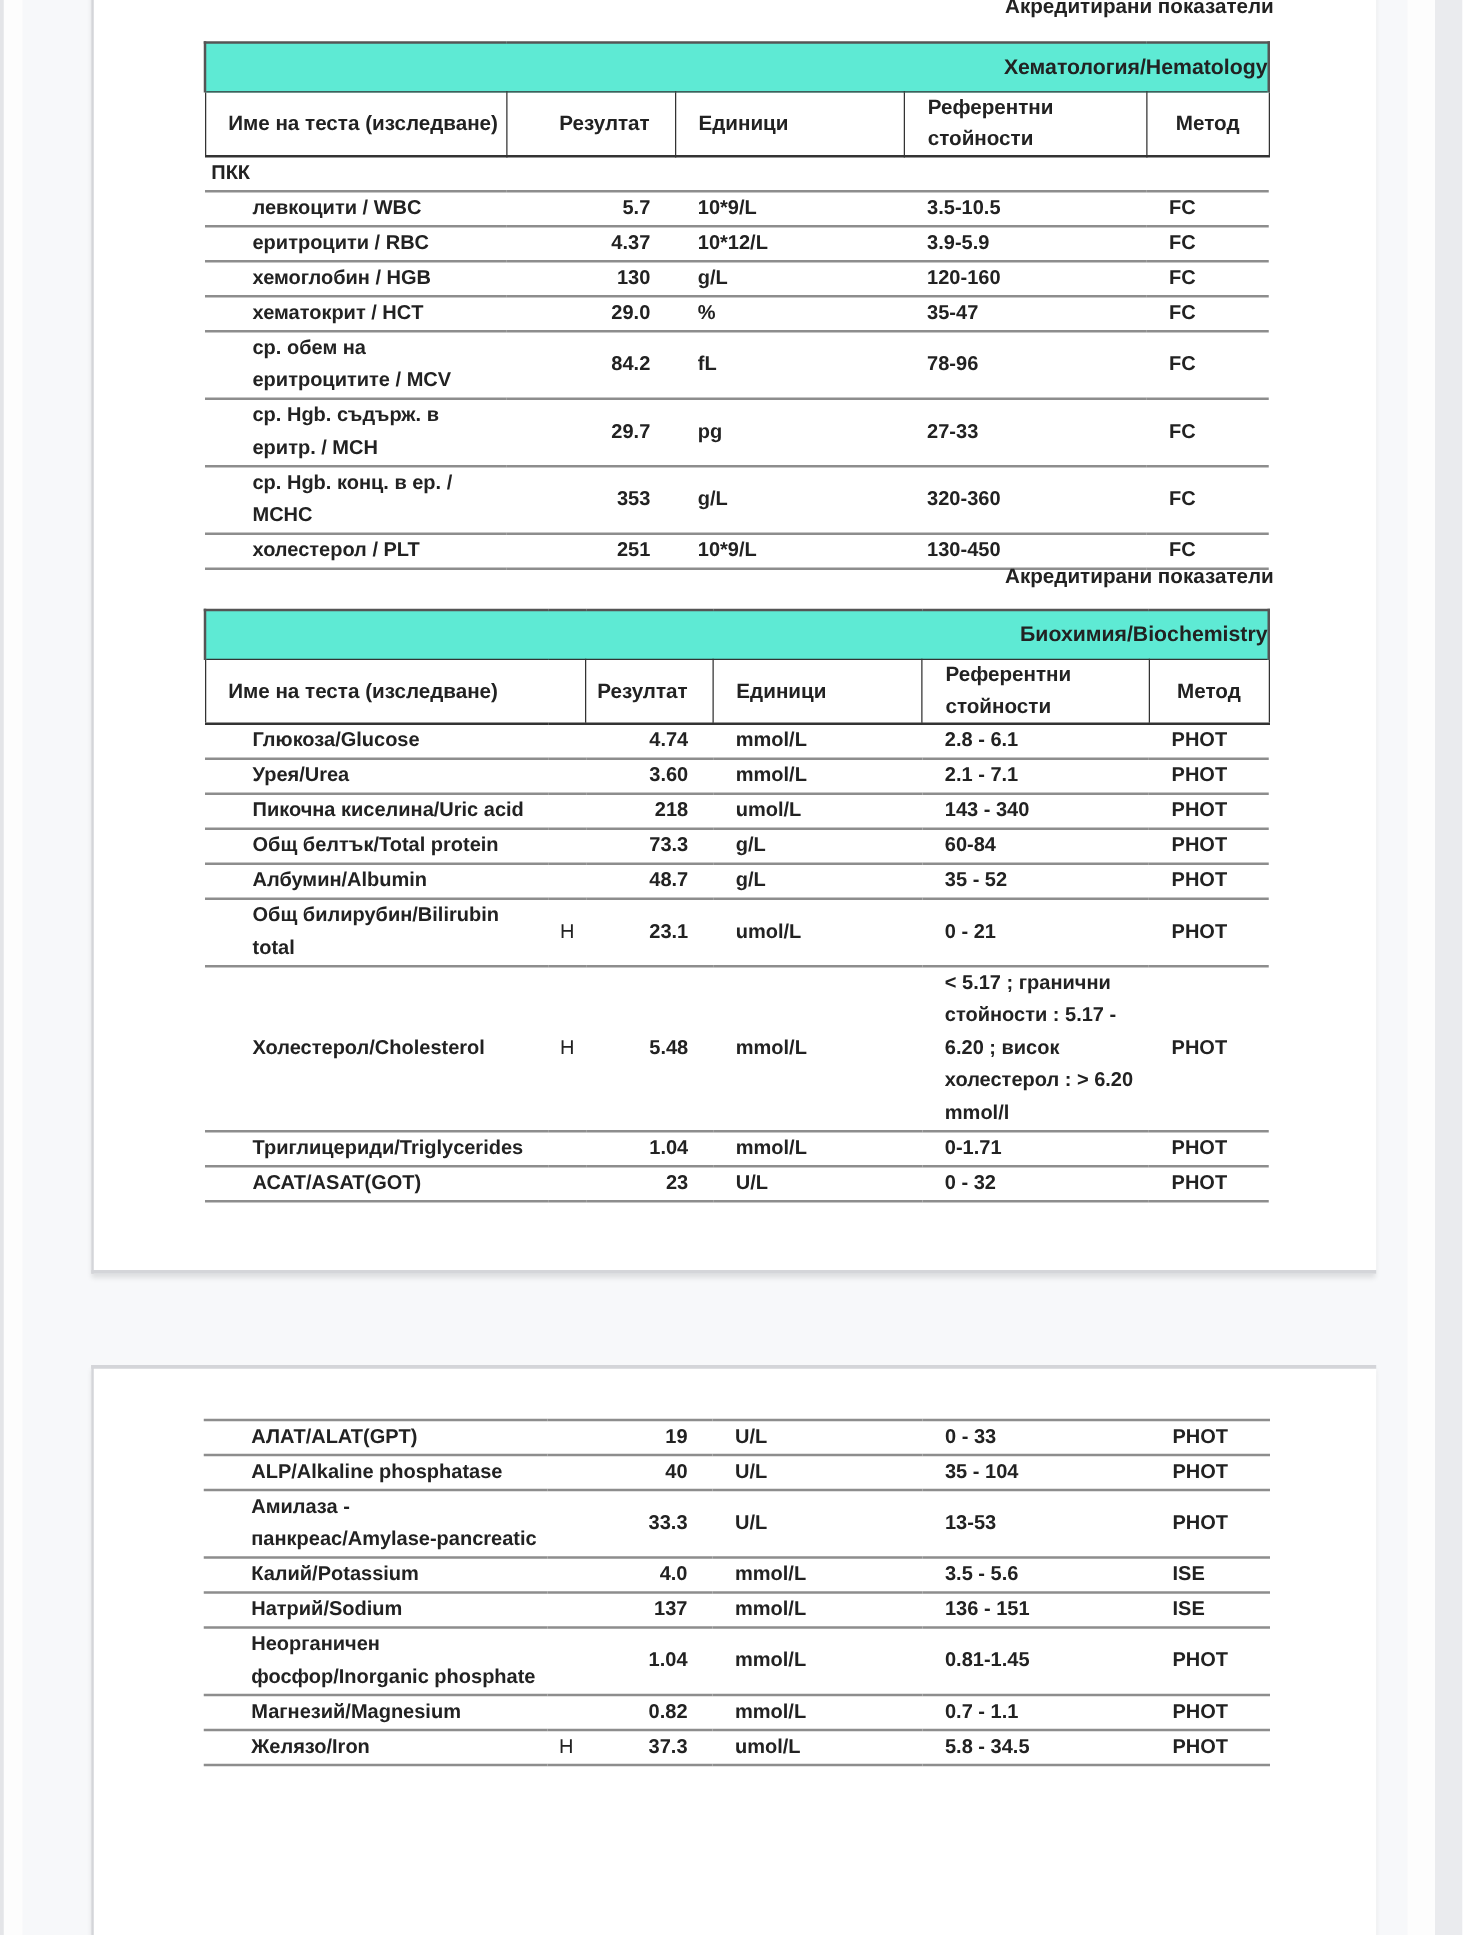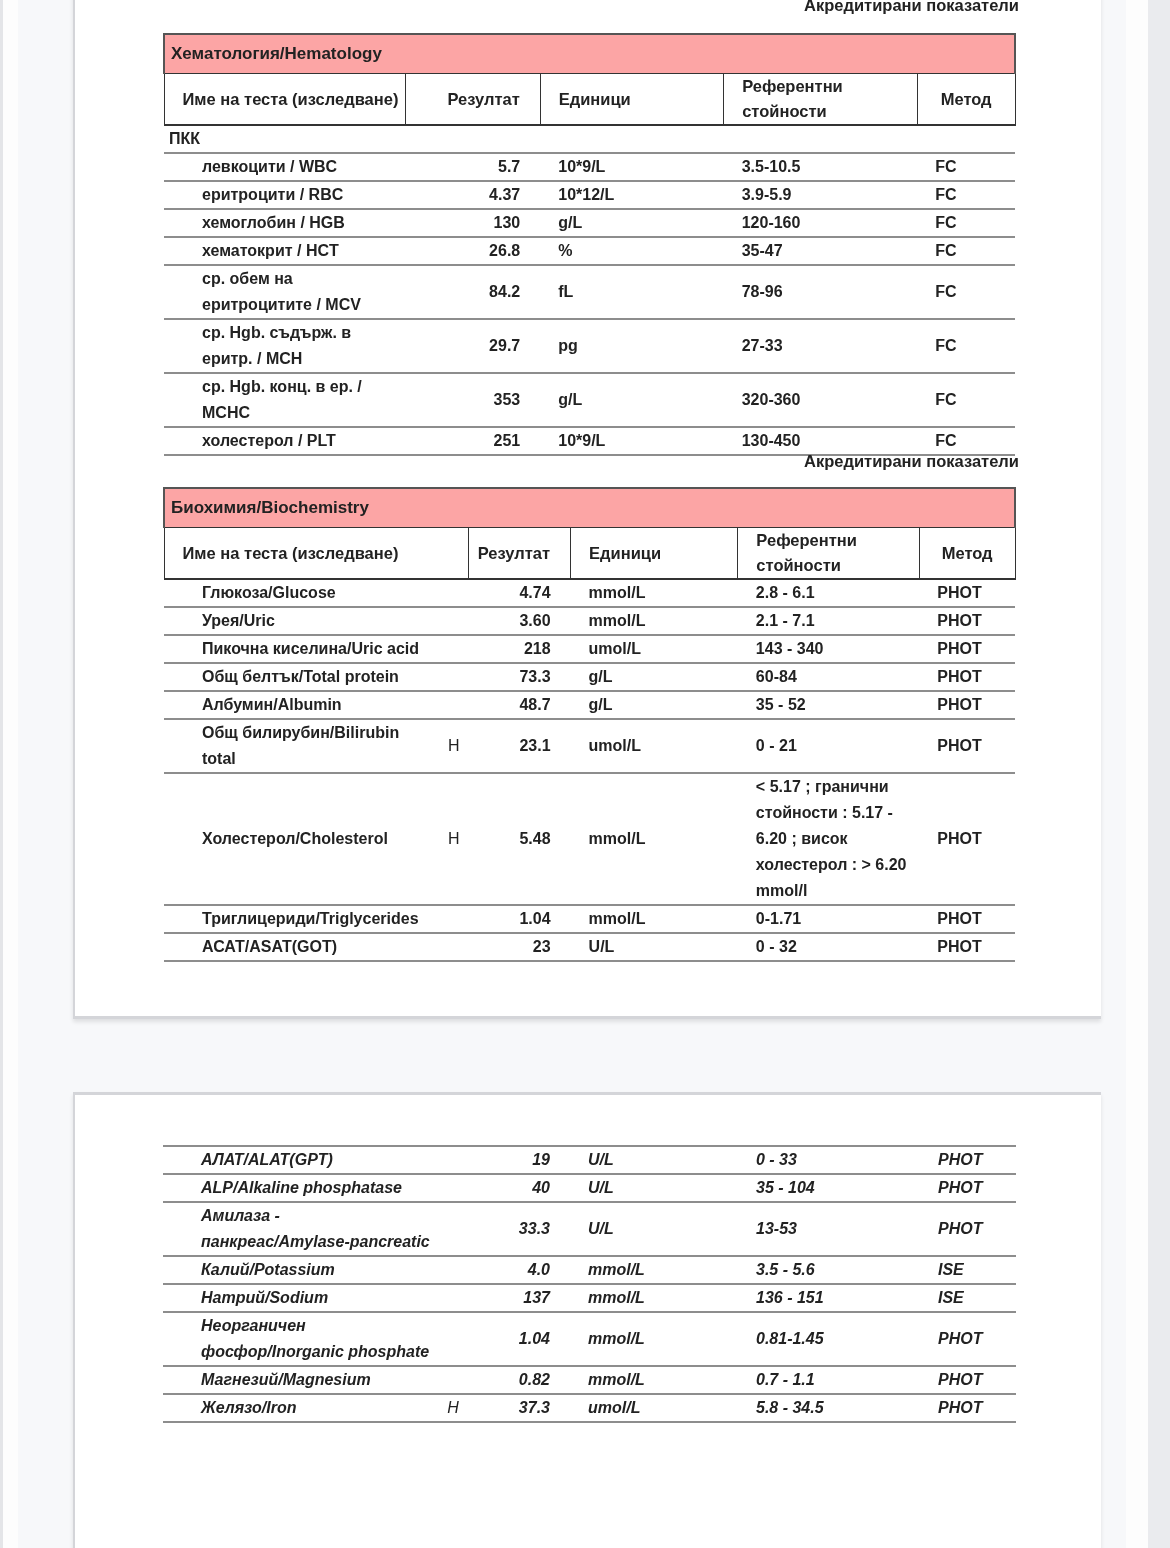--- a/index.html
+++ b/index.html
@@ -31,22 +31,22 @@
 
   .accr {
     position: absolute; right: 82px; font-weight: bold; font-size: 16.5px; color: #222;
   }
   table.lab {
     position: absolute; left: 88px; width: 853px;
     border-collapse: collapse; font-size: 16px; font-weight: bold;
   }
   table.lab td, table.lab th { padding: 0; }
   .sec-title td {
-    background: #fca5a5; height: 38px; border: 2px solid #555; border-bottom: 1.5px solid #333;
-    padding-left: 6px !important; font-size: 17px; text-align: left; vertical-align: middle;
+    background: #5eead4; height: 38px; border: 2px solid #555; border-bottom: 1.5px solid #333;
+    padding-left: 6px !important; font-size: 17px; text-align: right; vertical-align: middle;
   }
   .hdr th {
     height: 50px; border: 1.5px solid #333; border-top: none; font-weight: bold;
     font-size: 16.5px; line-height: 25px; vertical-align: middle;
   }
   .hdr th.name { text-align: left; padding-left: 18px; }
   .hdr th.res { text-align: right; padding-right: 20px; }
   .hdr th.unit { text-align: left; padding-left: 18px; }
   .hdr th.ref { text-align: left; padding-left: 18px; }
   .hdr th.meth { text-align: center; }
@@ -112,21 +112,21 @@
         </tr>
         <tr class="row">
           <td class="name" style="padding-right: 8px;">хемоглобин / HGB</td>
           <td class="res">130</td>
           <td class="unit">g/L</td>
           <td class="ref">120-160</td>
           <td class="meth">FC</td>
         </tr>
         <tr class="row">
           <td class="name" style="padding-right: 8px;">хематокрит / HCT</td>
-          <td class="res">26.8</td>
+          <td class="res">29.0</td>
           <td class="unit">%</td>
           <td class="ref">35-47</td>
           <td class="meth">FC</td>
         </tr>
         <tr class="row">
           <td class="name" style="padding-right: 8px;">ср. обем на еритроцитите / MCV</td>
           <td class="res">84.2</td>
           <td class="unit">fL</td>
           <td class="ref">78-96</td>
           <td class="meth">FC</td>
@@ -181,21 +181,21 @@
       <tbody id="bio-body">
         <tr class="row">
           <td class="name" style="padding-right: 8px;">Глюкоза/Glucose</td>
           <td class="flag"></td>
           <td class="res">4.74</td>
           <td class="unit">mmol/L</td>
           <td class="ref">2.8 - 6.1</td>
           <td class="meth">PHOT</td>
         </tr>
         <tr class="row">
-          <td class="name" style="padding-right: 8px;">Урея/Uric</td>
+          <td class="name" style="padding-right: 8px;">Урея/Urea</td>
           <td class="flag"></td>
           <td class="res">3.60</td>
           <td class="unit">mmol/L</td>
           <td class="ref">2.1 - 7.1</td>
           <td class="meth">PHOT</td>
         </tr>
         <tr class="row">
           <td class="name" style="padding-right: 8px; margin-top: 22px;">Пикочна киселина/Uric acid</td>
           <td class="flag"></td>
           <td class="res">218</td>
@@ -249,21 +249,21 @@
           <td class="res">23</td>
           <td class="unit">U/L</td>
           <td class="ref">0 - 32</td>
           <td class="meth">PHOT</td>
         </tr>
       </tbody>
   </table>
 </div>
 
 <div class="page page2">
-  <table class="lab cont" style="top:50px;font-style:italic;">
+  <table class="lab cont" style="top:40px;">
     <colgroup>
       <col style="width:275px">
         <col style="width:30px">
         <col style="width:102px">
         <col style="width:168px">
         <col style="width:182px">
         <col style="width:96px">
     </colgroup>
     <tbody id="bio2-body">
         <tr class="row">

